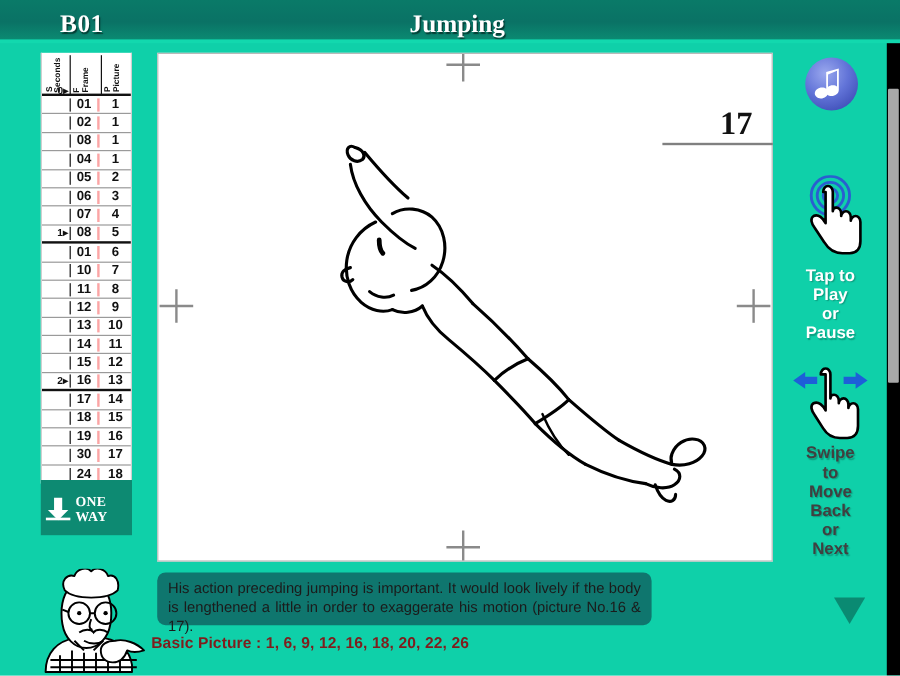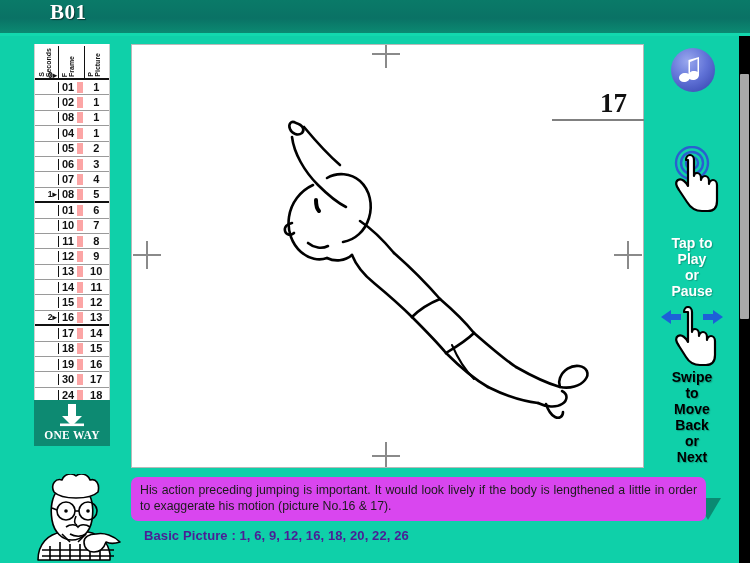--- a/index.html
+++ b/index.html
@@ -13,21 +13,21 @@
     position: relative;
   }
 
   
   .header {
     position: absolute;
     left: 0; top: 0;
     width: 750px; height: 33px;
     background: linear-gradient(to bottom, #0a7a68 0%, #0a7265 55%, #0b8a72 100%);
     display: flex;
-    align-items: flex-start;
+    align-items: flex-end;
     padding-left: 12px;
   }
   .header-code {
     position: absolute;
     left: 50px;
     color: #ffffff;
     font-family: "Liberation Serif", serif;
     font-weight: bold;
     font-size: 21px;
     letter-spacing: 0.5px;
@@ -111,21 +111,21 @@
     color: #111;
     line-height: 1;
   }
   .ft-row .frame-col {
     width: 26px;
     text-align: center;
     font-size: 11px;
     font-weight: bold;
     color: #111;
     border-left: 1px solid #111;
-    border-right: 6px solid #fca5a5;
+    border-right: 2px solid #fca5a5;
     line-height: 1;
   }
   .ft-row .pic-col {
     width: 26px;
     text-align: center;
     font-size: 11px;
     font-weight: bold;
     color: #111;
     line-height: 1;
   }
@@ -141,21 +141,21 @@
     z-index: 3;
   }
 
   
   .one-way {
     position: absolute;
     left: 34px; top: 400px;
     width: 76px; height: 46px;
     background: #0d8a72;
     display: flex;
-    flex-direction: column;
+    flex-direction: row;
     align-items: center;
     justify-content: flex-start;
     padding-top: 3px;
   }
   .ow-arrow { width: 34px; height: 26px; display: block; }
   .ow-label {
     color: #ffffff;
     font-family: "Liberation Serif", serif;
     font-weight: bold;
     font-size: 11.5px;
@@ -202,38 +202,38 @@
     width: 46px; height: 46px;
   }
   .tap-block {
     position: absolute;
     left: 0; top: 110px;
     width: 88px;
     text-align: center;
   }
   .tap-icon { width: 62px; height: 72px; display: block; margin: 0 auto; }
   .tap-label {
-    margin-top: 17px;
+    margin-top: 3px;
     color: #ffffff;
     font-weight: bold;
     font-size: 14px;
     line-height: 16px;
     text-shadow: 1px 1px 1px rgba(0,0,0,0.25);
     white-space: pre-line;
   }
   .swipe-block {
     position: absolute;
     left: 0; top: 270px;
     width: 88px;
     text-align: center;
   }
   .swipe-icon { width: 70px; height: 62px; display: block; margin: 0 auto; }
   .swipe-label {
     margin-top: 1px;
-    color: #000000;
+    color: #404040;
     font-weight: bold;
     font-size: 14px;
     line-height: 16px;
     text-shadow: 1px 1px 1px rgba(0,0,0,0.25);
     white-space: pre-line;
   }
   .down-triangle {
     position: absolute;
     left: 695px; top: 498px;
     width: 0; height: 0;
@@ -254,52 +254,53 @@
     right: 1px; top: 38px;
     width: 9px; height: 245px;
     background: #a8a8a8;
     border-radius: 1px;
   }
 
   
   .caption-box {
     position: absolute;
     left: 131px; top: 477px;
-    width: 575px; height: 44px;
-    background: #d946ef;
+    width: 412px; height: 44px;
+    background: #0f766e;
     border-radius: 7px;
     padding: 5px 9px;
   }
   .caption-text {
     font-size: 12.3px;
     line-height: 16px;
     color: #1b1b1b;
     text-align: justify;
   }
   .basic-picture {
     position: absolute;
-    left: 144px; top: 528px;
+    left: 126px; top: 528px;
     font-size: 13px;
     font-weight: bold;
-    color: #4c1d95;
+    color: #7f1d1d;
     letter-spacing: 0.1px;
   }
 
   
   .mascot {
     position: absolute;
     left: 22px; top: 474px;
     width: 104px; height: 88px;
   }
 </style>
 </head>
 <body>
 
 <div class="header">
   <span class="header-code">B01</span>
+  <span class="header-title">Jumping</span>
 </div>
 <div class="header-underline"></div>
 
 <div class="frame-table">
   <div class="ft-head">
     <div class="ft-vline-1"></div>
     <div class="ft-vline-2"></div>
     <span class="vcell h-s">S</span>
     <span class="vcell h-sec">Seconds</span>
     <span class="vcell h-f">F</span>

